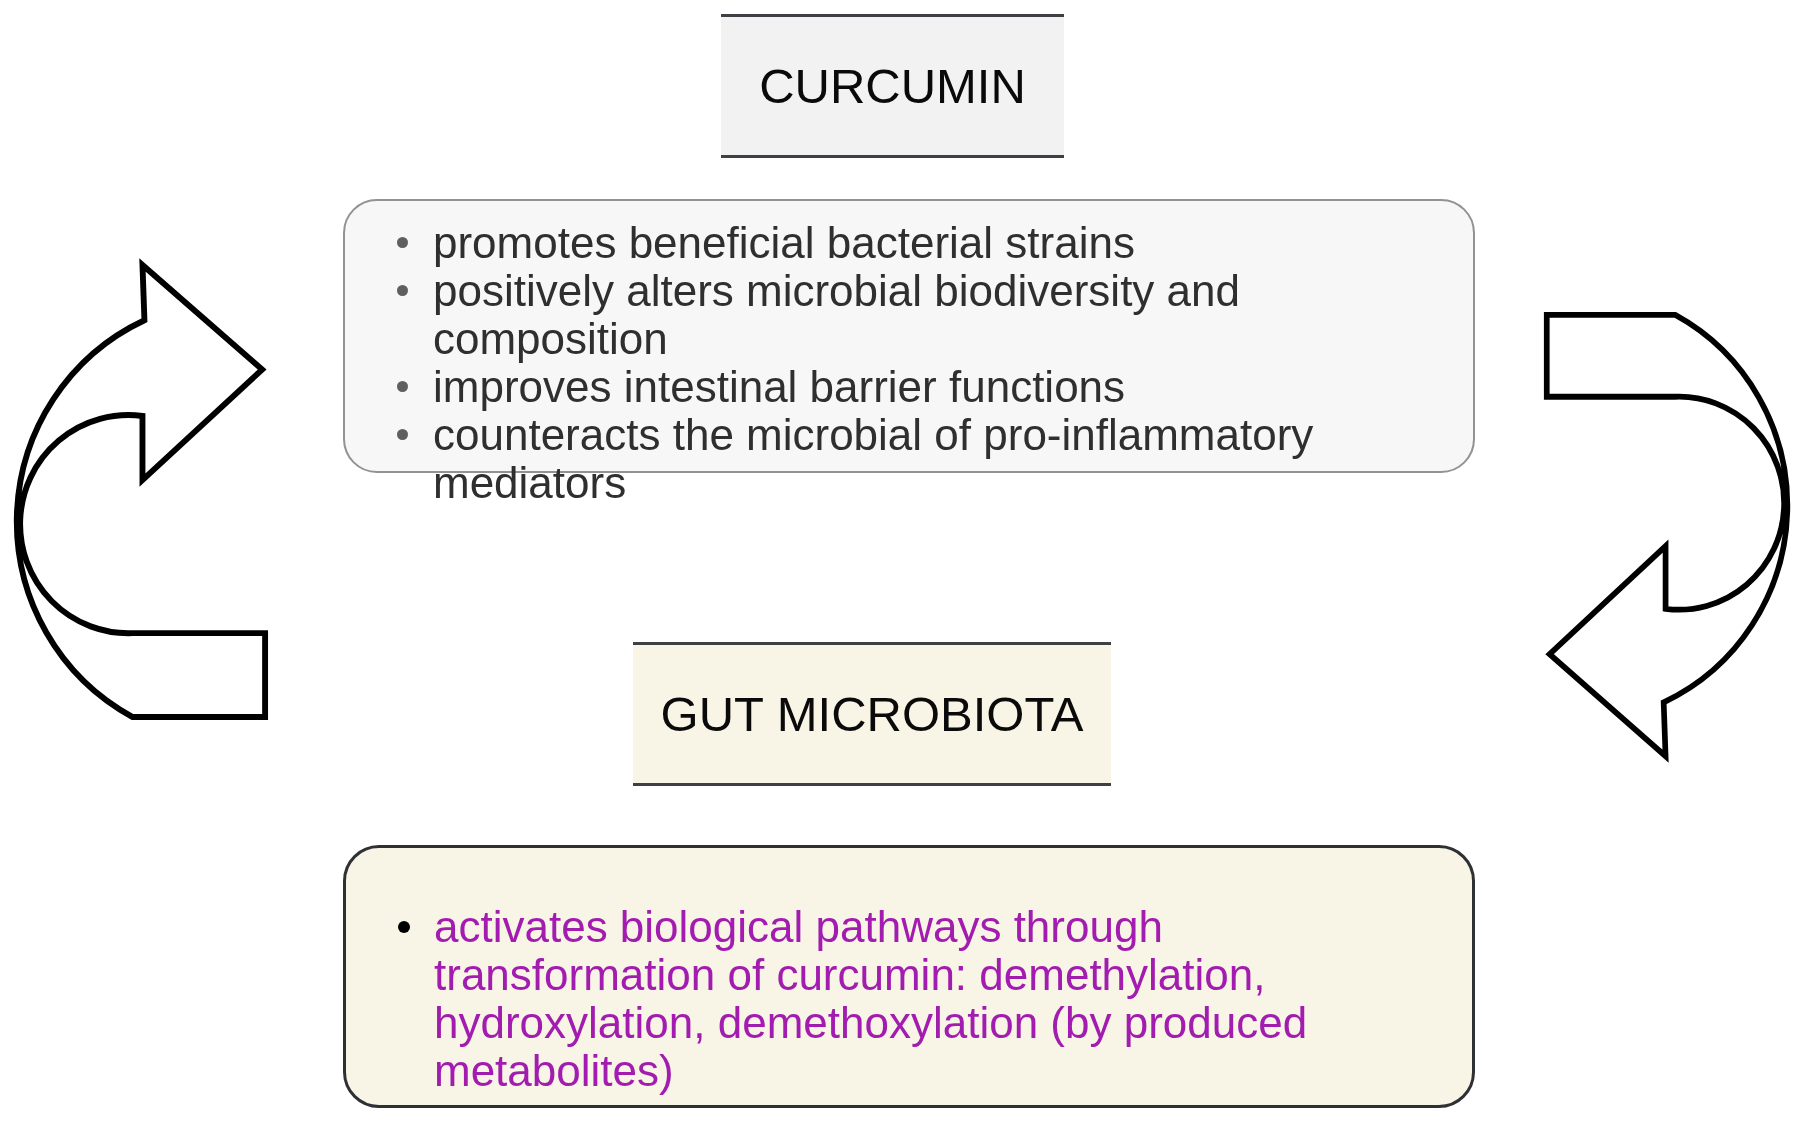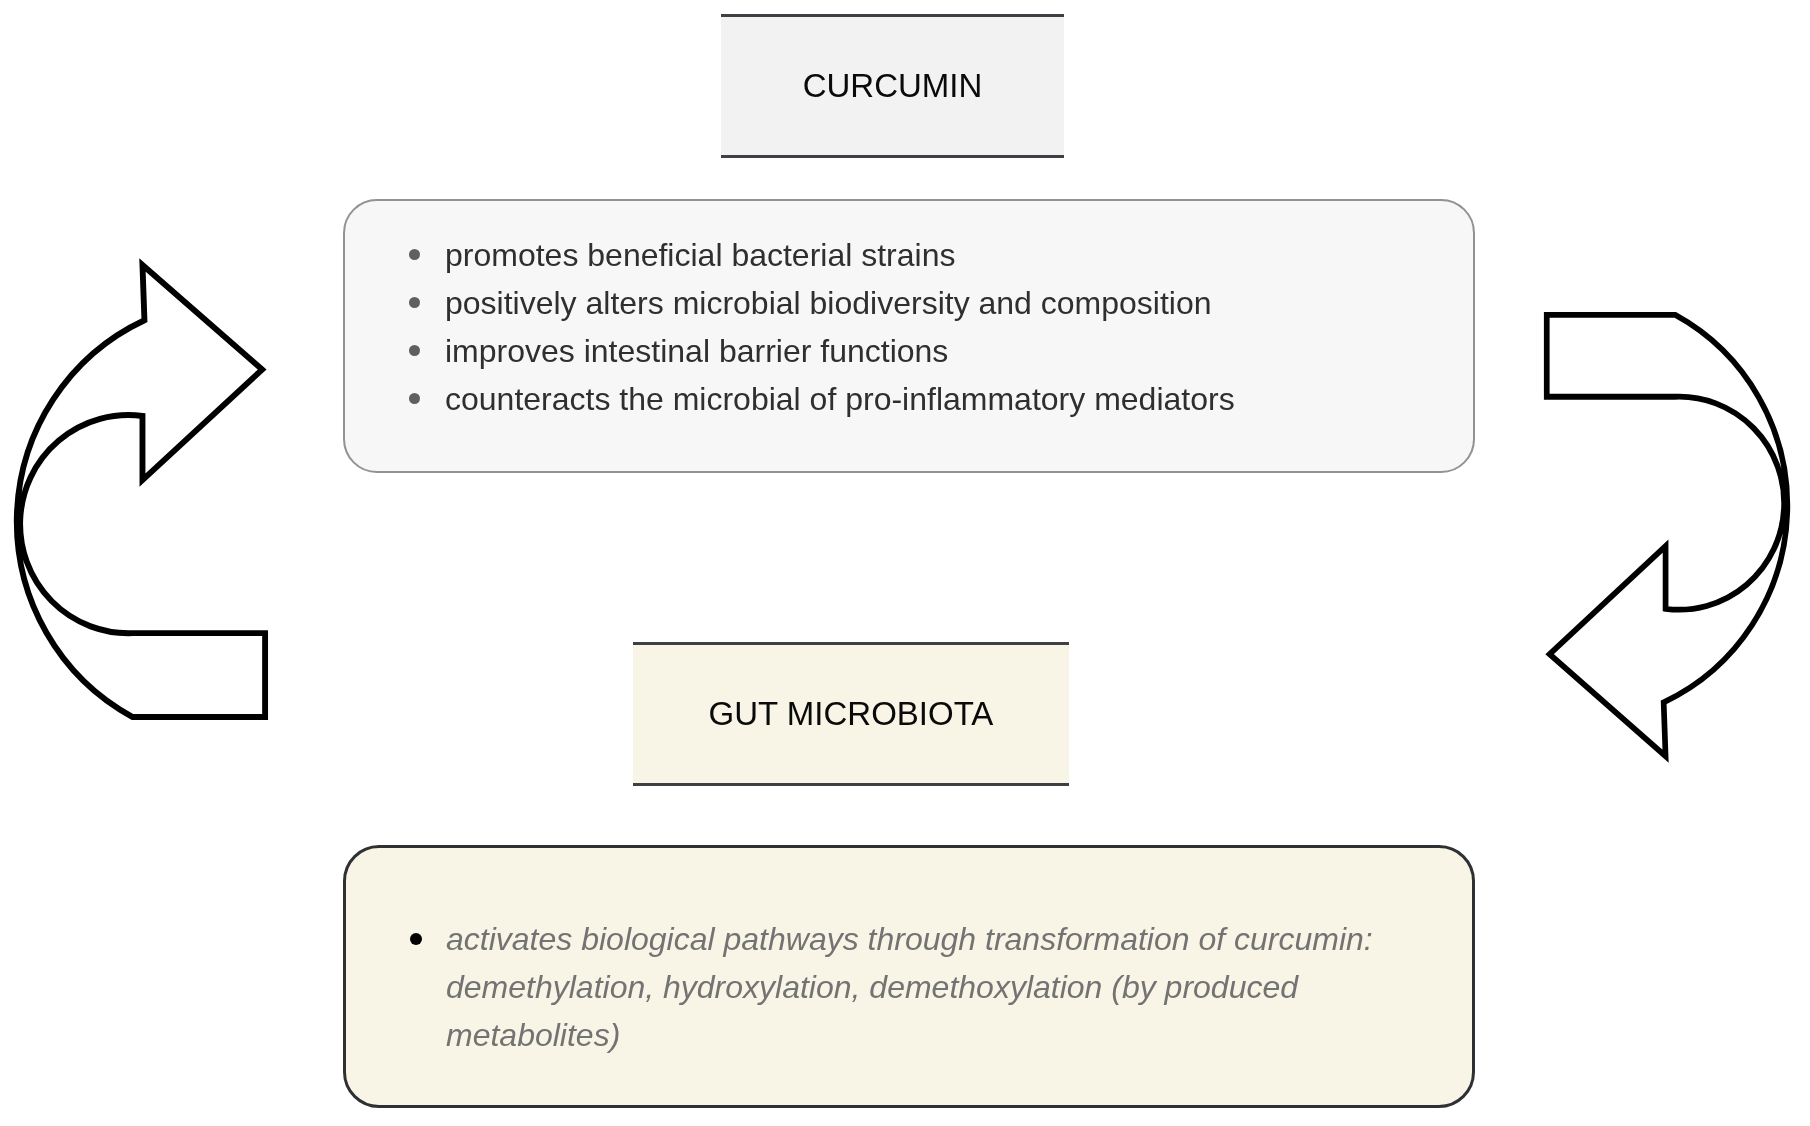--- a/index.html
+++ b/index.html
@@ -11,26 +11,26 @@
     font-family: "Liberation Sans", "DejaVu Sans", sans-serif;
     overflow: hidden;
   }
   .title-box {
     position: absolute;
     display: flex;
     align-items: center;
     justify-content: center;
     border-top: 3px solid #3d4045;
     border-bottom: 3px solid #3d4045;
-    font-size: 33px;
+    font-size: 49px;
     color: #0a0a0a;
     white-space: nowrap;
   }
   #curcumin-title-box { left: 721px; top: 14px;  width: 343px; height: 138px; background: #f2f2f2; }
-  #gut-title-box      { left: 633px; top: 642px; width: 436px; height: 138px; background: #f8f4e6; }
+  #gut-title-box      { left: 633px; top: 642px; width: 478px; height: 138px; background: #f8f4e6; }
 
   .panel {
     position: absolute;
     left: 343px;
     width: 1132px;
     box-sizing: border-box;
   }
   #curcumin-effects-panel {
     top: 199px; height: 274px;
     background: #f7f7f7;
@@ -38,27 +38,26 @@
     border-radius: 34px;
     padding: 18px 28px 0 52px;
     color: #2f2f2f;
   }
   #gut-effects-panel {
     top: 845px; height: 263px;
     background: #f8f4e6;
     border: 3px solid #2e3133;
     border-radius: 36px;
     padding: 55px 26px 0 52px;
-    color: #737373;
-    font-style: italic;
+    color: #a21caf;
   }
   .panel ul {
-    margin: 12px; padding: 0;
+    margin: 0; padding: 0;
     list-style: none;
-    font-size: 32px;
+    font-size: 44px;
     line-height: 48px;
   }
   .panel li { position: relative; padding-left: 36px; }
   .panel li::before {
     content: "";
     position: absolute;
     left: 0; top: 18px;
     width: 11px; height: 11px;
     border-radius: 50%;
     background: var(--bullet, #555555);

